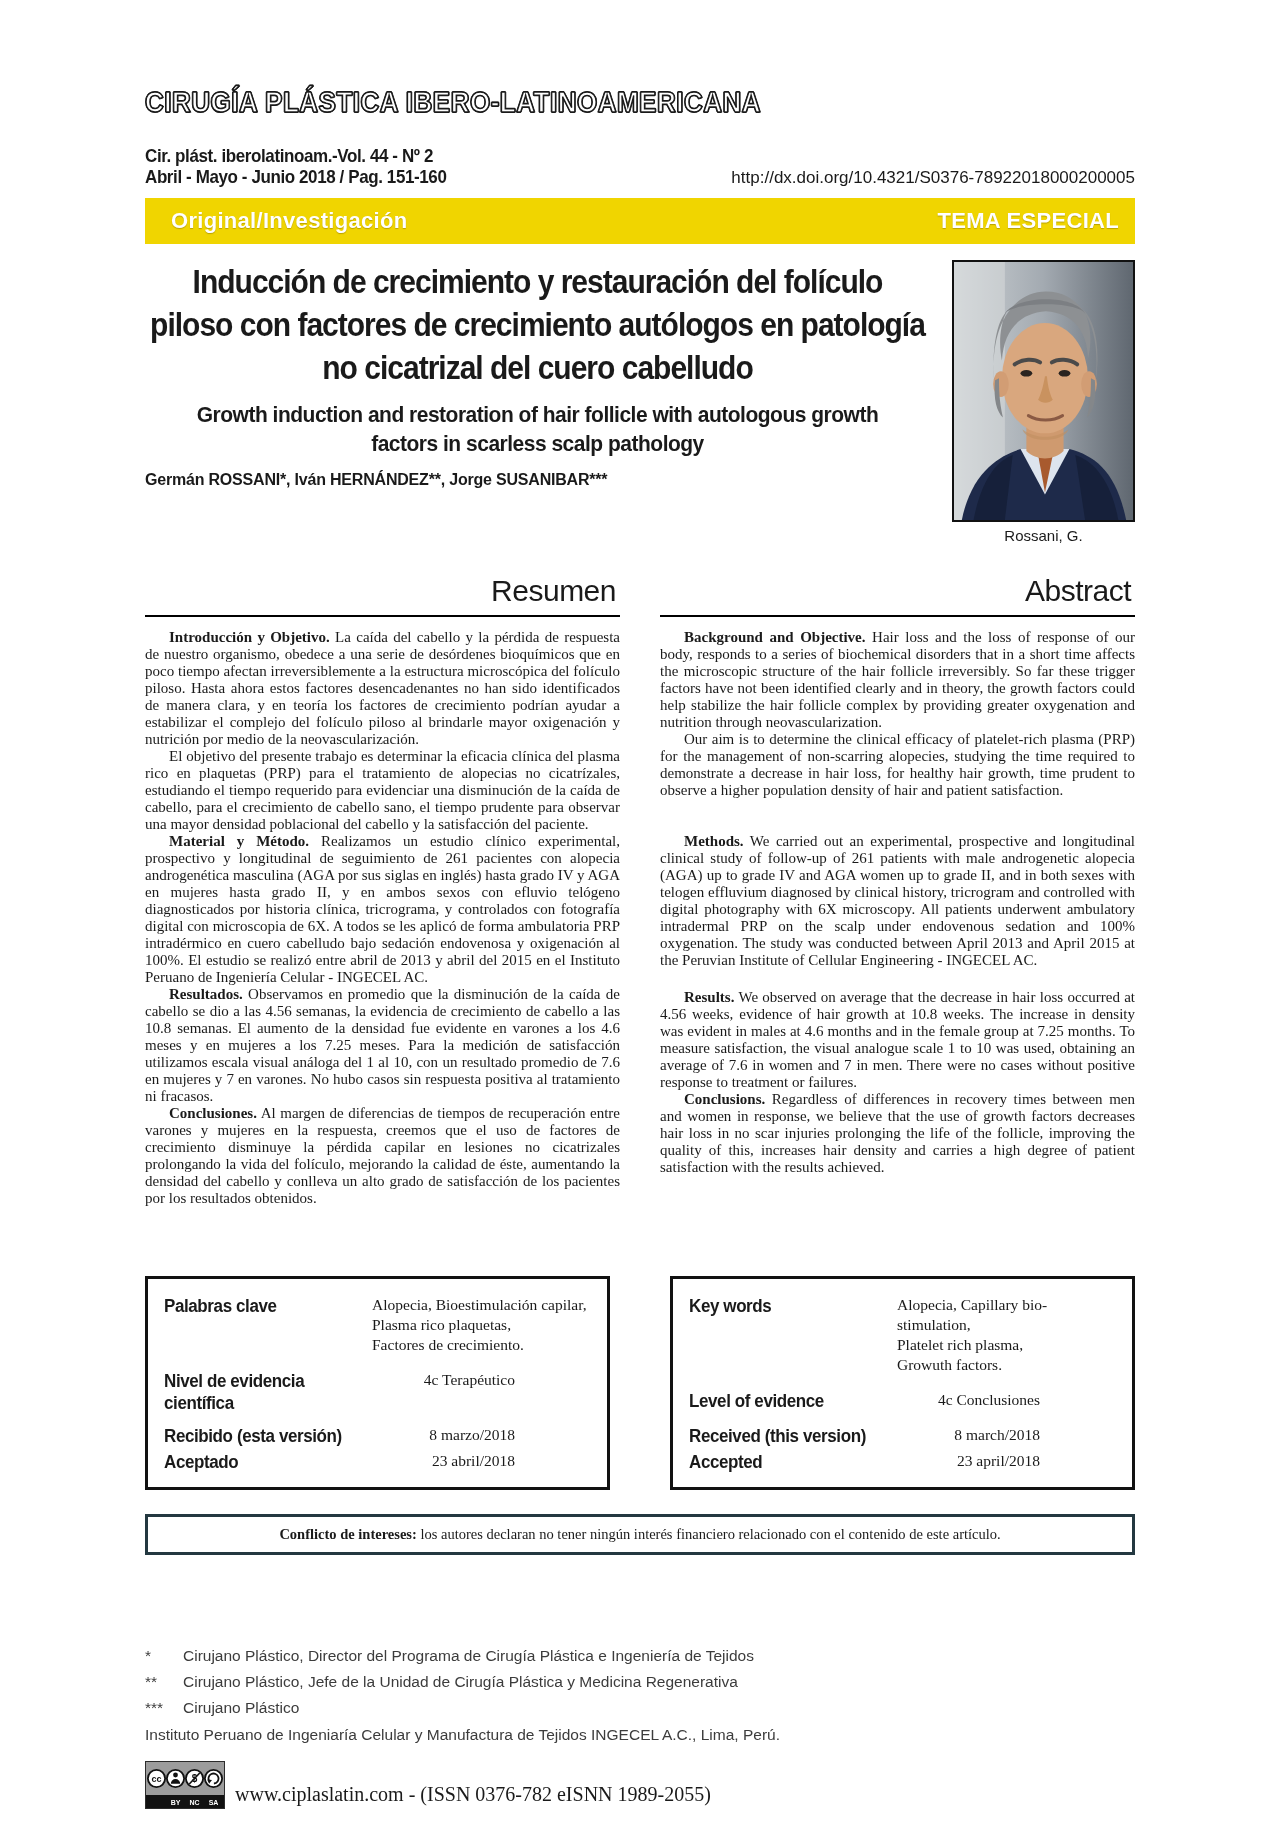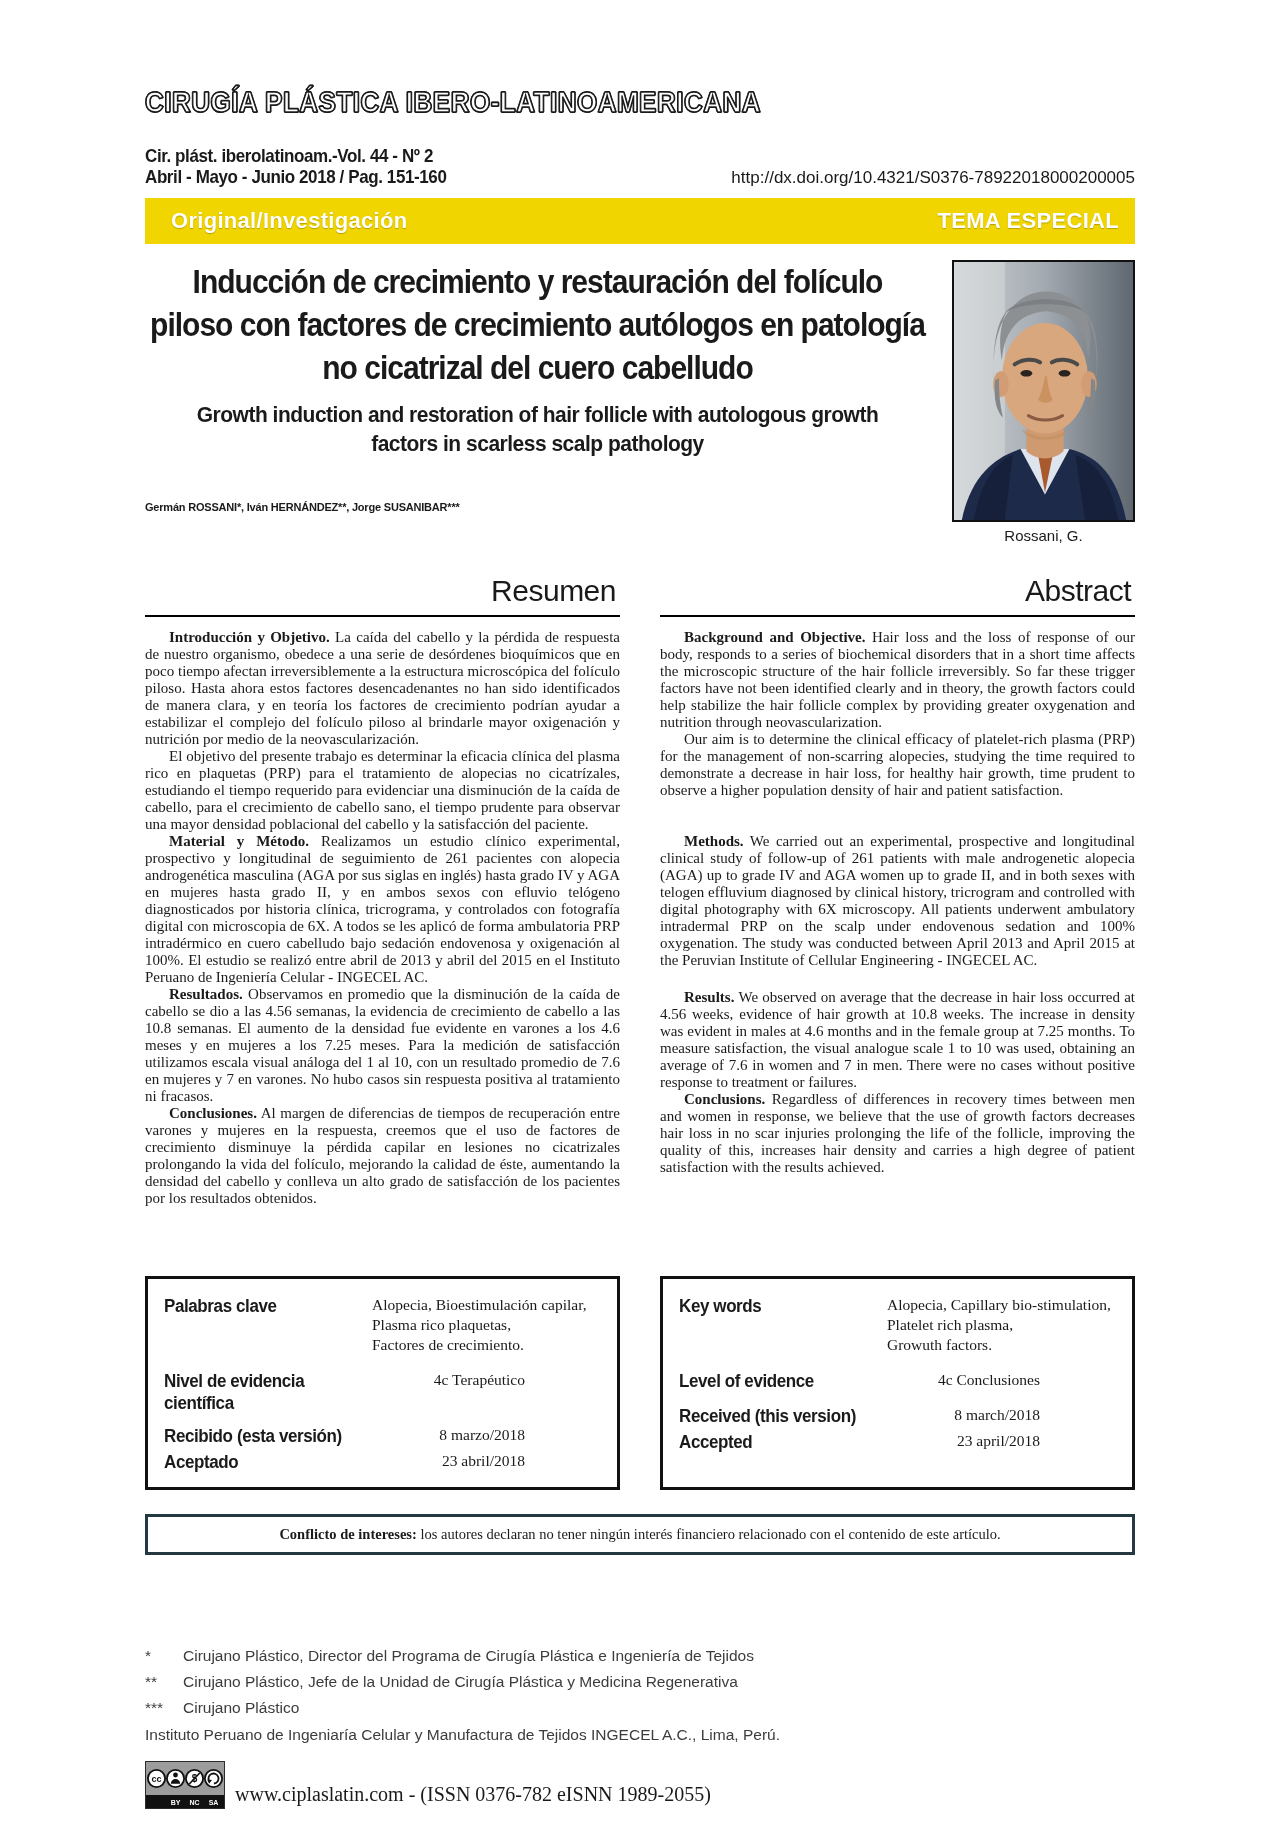--- a/index.html
+++ b/index.html
@@ -60,22 +60,22 @@
   }
   .title-en{
     font-family:"Liberation Sans", sans-serif;
     font-weight:700; font-size:21px; line-height:27px;
     letter-spacing:-.5px; text-align:center;
     white-space:pre-line; margin-top:22px;
     transform:scaleY(1.08); transform-origin:center top;
   }
   .authors{
     font-family:"Liberation Sans", sans-serif;
-    font-weight:700; font-size:11px;
-    margin-top:48px; letter-spacing:-.2px;
+    font-weight:700; font-size:16px;
+    margin-top:18px; letter-spacing:-.2px;
   }
   .photo-block{ width:183px; flex:0 0 183px; }
   .photo{ width:183px; height:262px; border:2px solid #111; background:#9aa2a9; }
   .photo svg{ display:block; width:100%; height:100%; }
   .photo-caption{
     font-family:"Liberation Sans", sans-serif;
     font-size:15px; text-align:center; margin-top:5px;
   }
 
   
@@ -90,21 +90,21 @@
   .heading-rule{ border-top:2px solid #000; margin:7px 0 12px 0; }
   .par{
     font-size:15px; line-height:17px;
     text-align:justify; text-indent:24px;
   }
   .par .lead{ font-weight:700; }
   .col-abstract .par:nth-of-type(3){ margin-top:34px; }
   .col-abstract .par:nth-of-type(4){ margin-top:20px; }
 
   
-  .boxes-row{ display:flex; gap:40px; margin-top:0; }
+  .boxes-row{ display:flex; gap:60px; margin-top:0; }
   .kwbox{
     flex:1; border:3px solid #111;
     padding:16px 14px 16px 16px;
     min-height:196px;
   }
   .kwrow{ display:flex; }
   .kwrow + .kwrow{ margin-top:15px; }
   .kwrow:last-child{ margin-top:6px; }
   .kwlabel{
     flex:0 0 208px;

